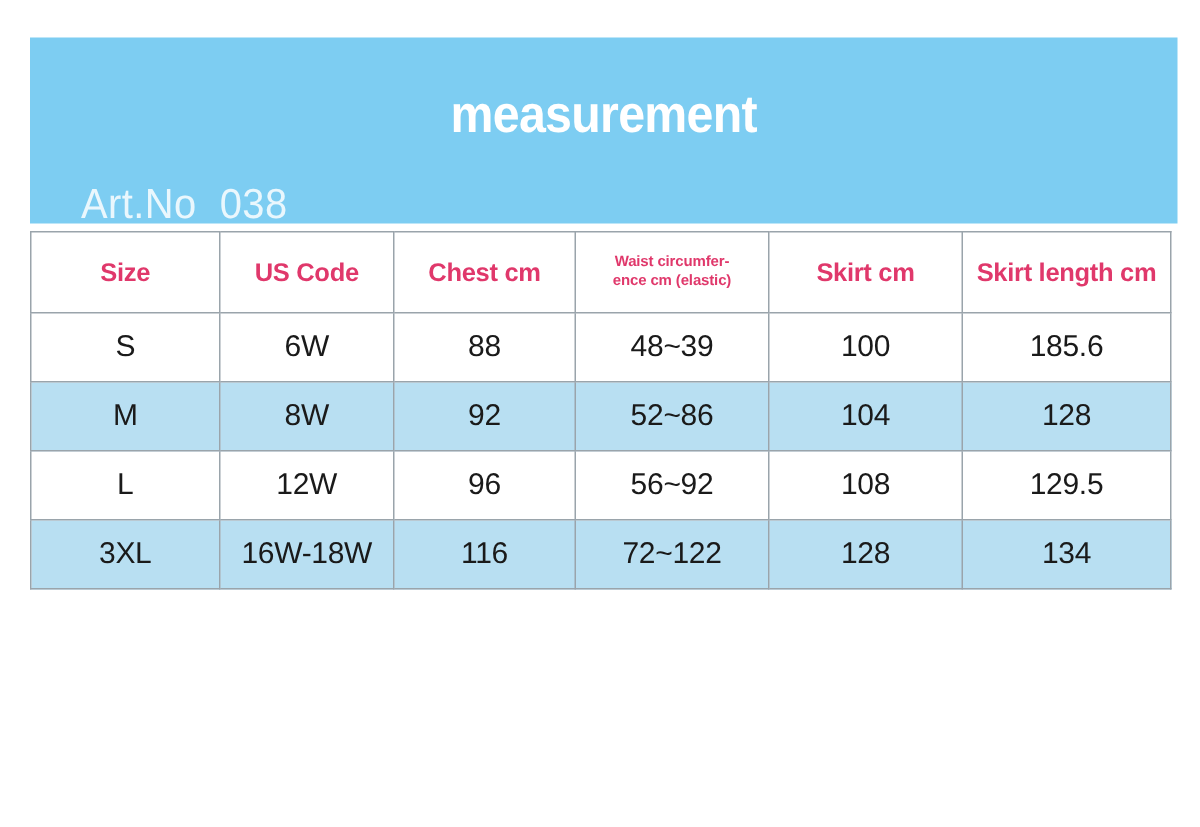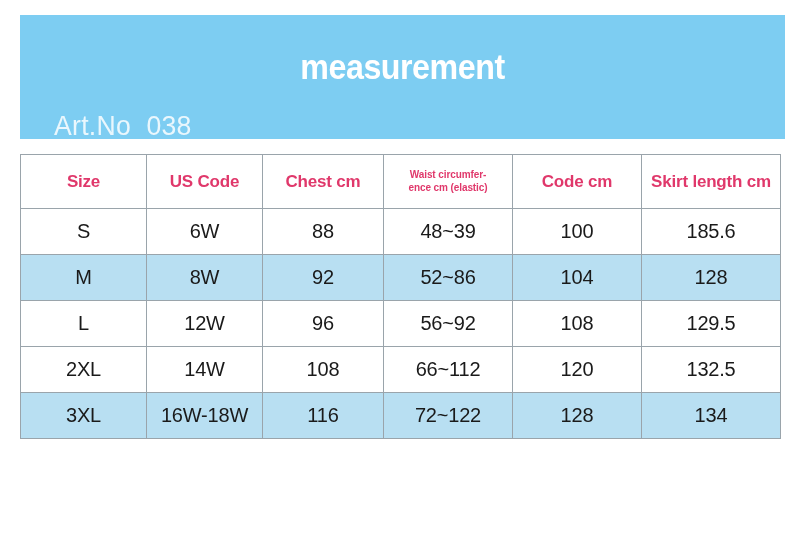--- a/index.html
+++ b/index.html
@@ -16,21 +16,21 @@
     position: relative;
     width: 800px;
     height: 551px;
     background: #ffffff;
   }
 
   
   .banner {
     position: absolute;
     left: 20px;
-    top: 15px;
+    top: 25px;
     width: 765px;
     height: 124px;
     background: #7DCDF2;
     padding-left: 36px;
   }
 
   .banner-title {
     position: absolute;
     left: 0;
     right: 0;
@@ -144,21 +144,21 @@
       </colgroup>
       <thead>
         <tr>
           <th>Size</th>
           <th>US Code</th>
           <th>Chest cm</th>
           <th class="wrap-head">
             <span>Waist circumfer-</span><br>
             <span>ence cm (elastic)</span>
           </th>
-          <th>Code cm</th>
+          <th>Skirt cm</th>
           <th>Skirt length cm</th>
         </tr>
       </thead>
       <tbody>
         <tr>
           <td>S</td>
           <td>6W</td>
           <td>88</td>
           <td>48~39</td>
           <td>100</td>
@@ -173,28 +173,20 @@
           <td>128</td>
         </tr>
         <tr>
           <td>L</td>
           <td>12W</td>
           <td>96</td>
           <td>56~92</td>
           <td>108</td>
           <td>129.5</td>
         </tr>
-        <tr>
-          <td>2XL</td>
-          <td>14W</td>
-          <td>108</td>
-          <td>66~112</td>
-          <td>120</td>
-          <td>132.5</td>
-        </tr>
         <tr class="alt">
           <td>3XL</td>
           <td>16W-18W</td>
           <td>116</td>
           <td>72~122</td>
           <td>128</td>
           <td>134</td>
         </tr>
       </tbody>
     </table>

